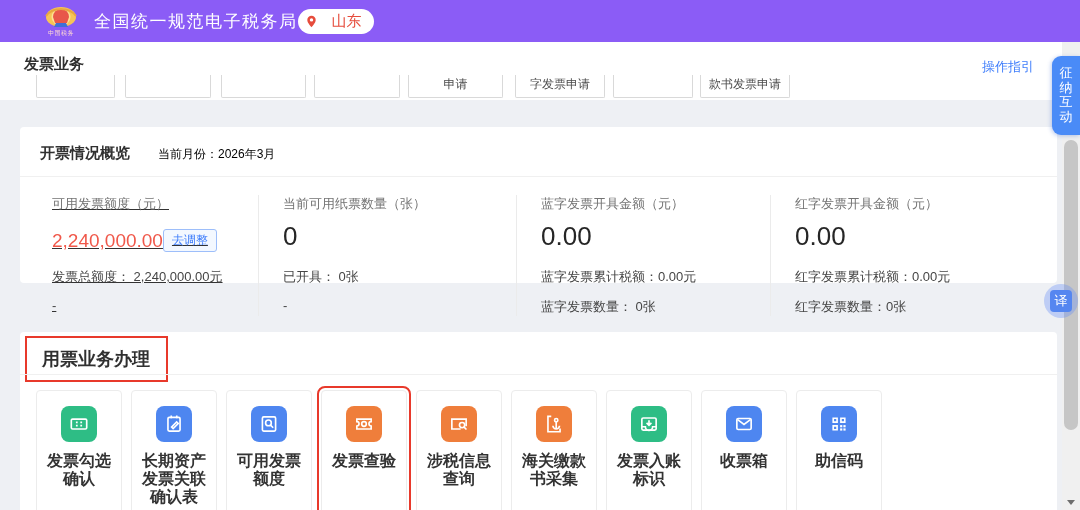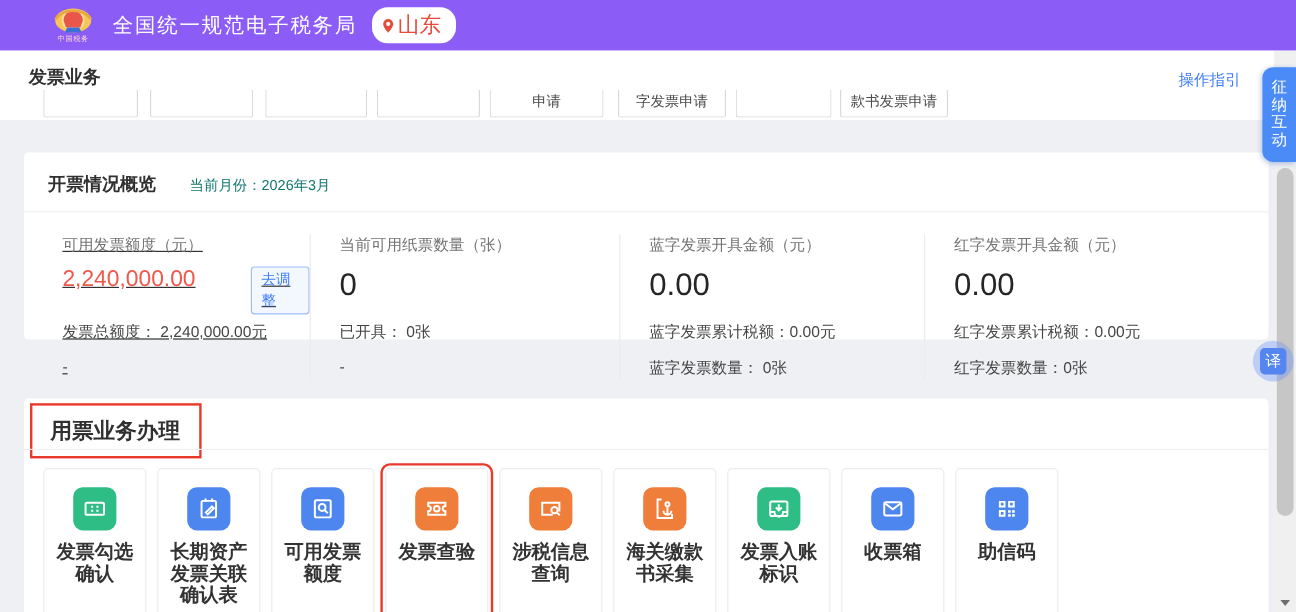--- a/index.html
+++ b/index.html
@@ -13,23 +13,23 @@
 
   
   .topbar {
     position:absolute; top:0; left:0; width:1080px; height:42px;
     background:#8b5cf6; display:flex; align-items:center; z-index:30;
   }
   .logo { margin-left:44px; display:flex; flex-direction:column; align-items:center; }
   .logo-caption { font-size:6px; color:#ffd9d4; line-height:6px; margin-top:-2px; letter-spacing:0.5px; }
   .brand { color:#fff; font-size:17px; margin-left:16px; letter-spacing:1.5px; }
   .region-pill {
-    display:flex; align-items:center; gap:3px;
+    display:flex; align-items:center; gap:15px;
     background:#fff; border-radius:13px; padding:3px 12px 3px 8px;
-    margin-left:12px; color:#e64c3c; font-size:18px; cursor:pointer;
+    color:#e64c3c; font-size:15px; cursor:pointer;
   }
 
   
   .page-head {
     position:absolute; top:42px; left:0; width:1062px; height:58px;
     background:#fff;
   }
   .page-title { position:absolute; left:24px; top:13px; font-size:15px; font-weight:bold; color:#303030; }
   .guide-link { position:absolute; right:28px; top:16px; font-size:13px; color:#3e7dfb; cursor:pointer; }
 
@@ -50,35 +50,35 @@
   .ghost-btn:nth-child(7){ left:613px; width:80px; }
   .ghost-btn:nth-child(8){ left:700px; width:90px; }
 
   
   .card-a {
     position:absolute; top:127px; left:20px; width:1037px; height:156px;
     background:#fff; border-radius:4px;
   }
   .card-a-head { display:flex; align-items:baseline; padding:17px 20px 0 20px; }
   .card-a-title { font-size:15px; font-weight:bold; color:#303030; }
-  .current-month { font-size:12px; color:#0f766e; margin-left:28px; }
+  .current-month { font-size:12px; color:#000000; margin-left:28px; }
   .card-a-divider { height:1px; background:#f0f0f0; margin-top:13px; }
 
   .stats { display:flex; padding-top:18px; }
   .stat { padding-left:24px; }
   .stat:nth-child(1){ width:238px; padding-left:32px;text-decoration:underline; }
   .stat:nth-child(2){ width:258px; border-left:1px solid #ebebeb; }
   .stat:nth-child(3){ width:254px; border-left:1px solid #ebebeb; }
   .stat:nth-child(4){ width:280px; border-left:1px solid #ebebeb; }
   .stat-label { font-size:13px; color:#737373; }
-  .stat-value-row { margin-top:9px; height:30px; display:flex; align-items:flex-start;gap:36px; }
+  .stat-value-row { margin-top:9px; height:30px; display:flex; align-items:flex-end; }
   .stat-value { font-size:26px; color:#262626; }
   .stat-value.red { font-size:19px; color:#f0584a; }
   .adjust-btn {
-    margin-left:10px; font-size:12px; color:#3e7dfb;
+    font-size:12px; color:#3e7dfb;
     border:1px solid #9dbefa; background:#f3f8ff; border-radius:3px;
     padding:2px 8px; cursor:pointer;
   }
   .stat-line1 { font-size:13px; color:#454545; margin-top:16px; }
   .stat-line2 { font-size:13px; color:#454545; margin-top:12px; }
 
   
   .card-b {
     position:absolute; top:332px; left:20px; width:1037px; height:178px;
     background:#fff; border-radius:4px 4px 0 0;

